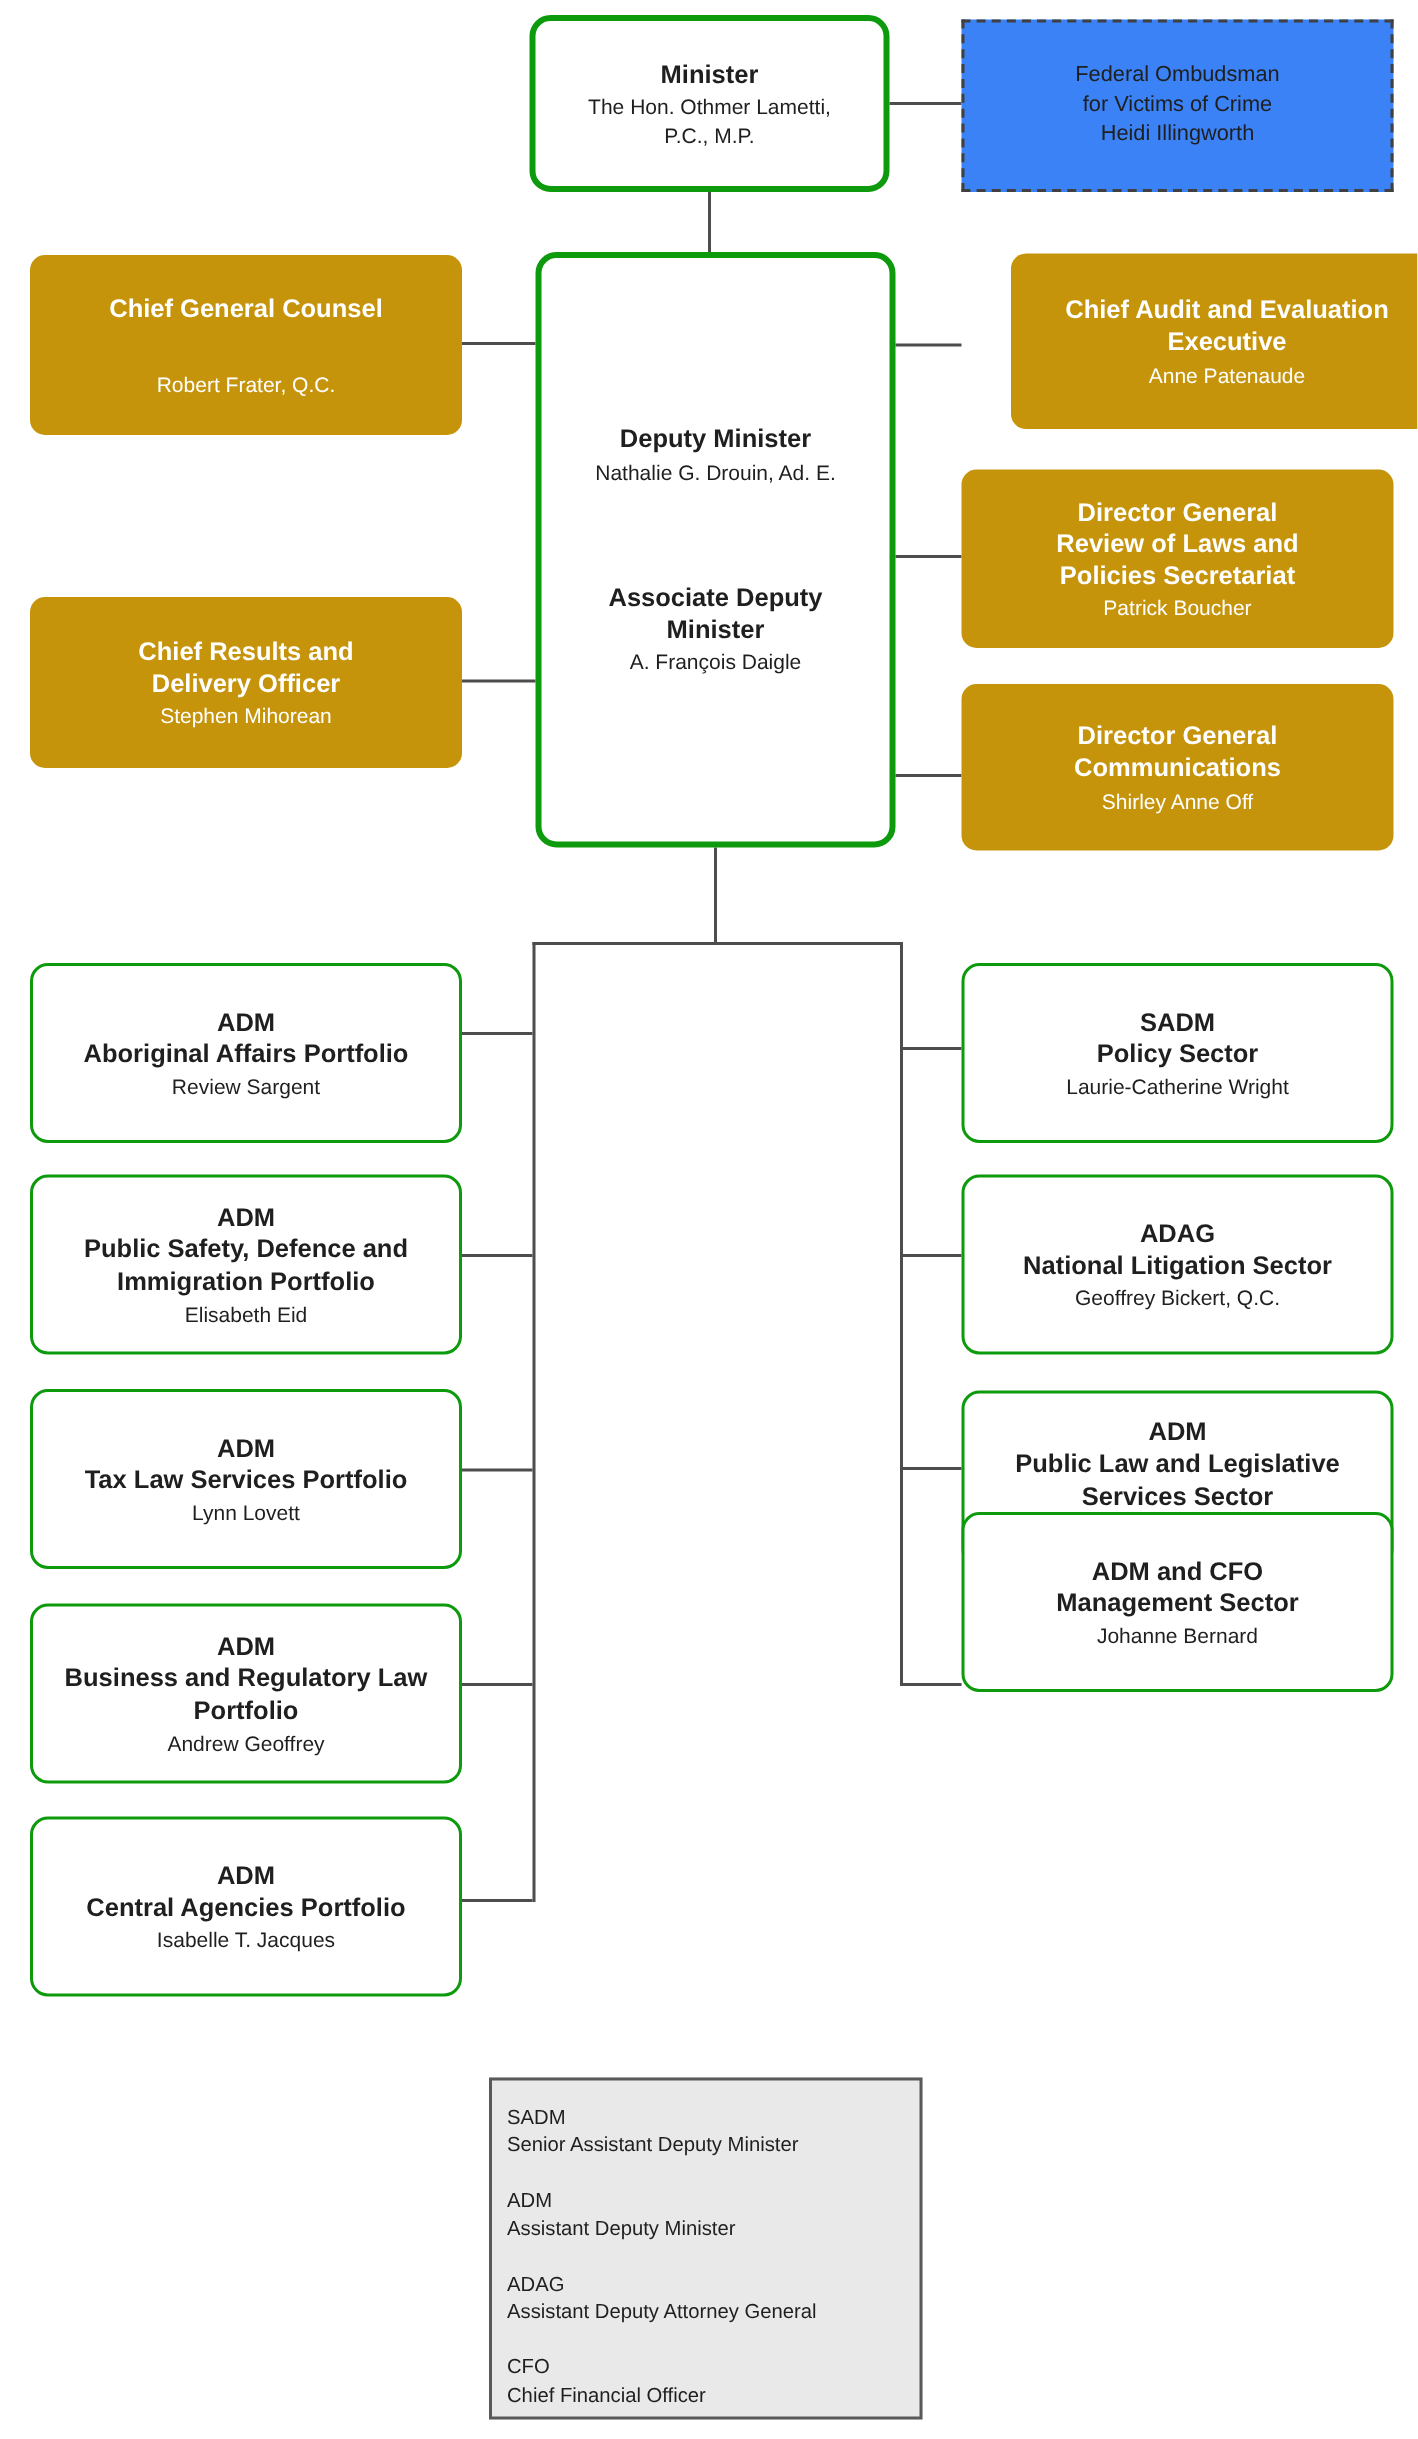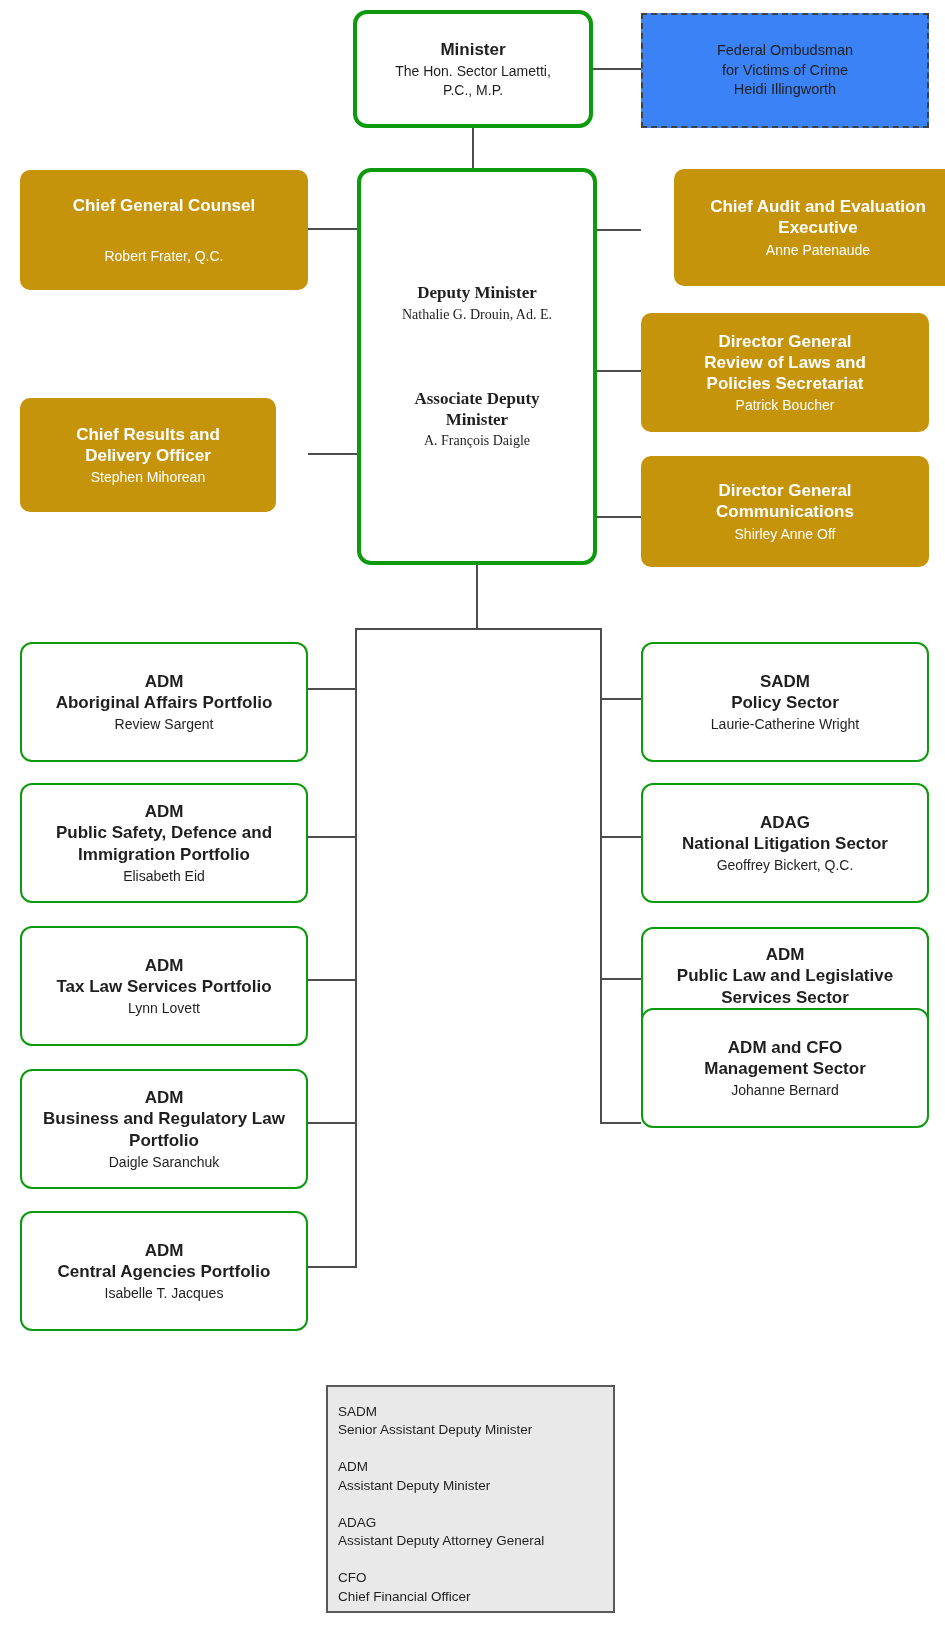--- a/index.html
+++ b/index.html
@@ -18,21 +18,21 @@
   }
   .green-box{background:#fff;border:2px solid var(--green,#0d9a0d);border-radius:12px;}
   .green-box.thick{border-width:4px;border-radius:14px;}
   .gold-box{background:var(--gold,#c6940b);border-radius:10px;color:#fff;border:none;}
   .dashed-box{background:#3b82f6;border:2px dashed #404040;border-radius:0;}
 
   .title{font-weight:bold;font-size:17px;line-height:1.25;white-space:pre-line;}
   .person{font-size:14px;line-height:1.3;white-space:pre-line;margin-top:2px;}
   .plain{font-size:14.5px;line-height:1.35;white-space:pre-line;}
 
-  .entry{display:flex;flex-direction:column;align-items:center;font-family:Liberation Serif, serif;}
+  .entry{display:flex;flex-direction:column;align-items:center;}
   .deputy-stack{gap:64px;}
 
   .line{position:absolute;background:var(--line,#4d4d4d);}
 
   .legend{
     position:absolute;box-sizing:border-box;
     background:#e9e9e9;border:2px solid #595959;
     padding:16px 10px 10px 10px;text-align:left;
   }
   .legend-item{margin-bottom:19px;font-size:13.5px;line-height:1.35;}
@@ -59,21 +59,21 @@
   <div class="line" style="left:308px;top:979px;width:47px;height:2px;"></div>
   <div class="line" style="left:308px;top:1122px;width:47px;height:2px;"></div>
   <div class="line" style="left:308px;top:1266px;width:47px;height:2px;"></div>
   <div class="line" style="left:602px;top:698px;width:39px;height:2px;"></div>
   <div class="line" style="left:602px;top:836px;width:39px;height:2px;"></div>
   <div class="line" style="left:602px;top:978px;width:39px;height:2px;"></div>
   <div class="line" style="left:602px;top:1122px;width:39px;height:2px;"></div>
 
   <div class="node green-box thick" style="left:353px;top:10px;width:240px;height:118px;">
     <span class="title">Minister</span>
-    <span class="person">The Hon. Sector Lametti,
+    <span class="person">The Hon. Othmer Lametti,
 P.C., M.P.</span>
   </div>
 
   <div class="node dashed-box" style="left:641px;top:13px;width:288px;height:115px;">
     <span class="plain">Federal Ombudsman
 for Victims of Crime
 Heidi Illingworth</span>
   </div>
 
   <div class="node green-box thick deputy-stack" style="left:357px;top:168px;width:240px;height:397px;">
@@ -85,21 +85,21 @@
       <span class="title">Associate Deputy
 Minister</span>
       <span class="person">A. François Daigle</span>
     </div>
   </div>
 
   <div class="node gold-box" style="left:20px;top:170px;width:288px;height:120px;gap:28px;">
     <span class="title">Chief General Counsel</span>
     <span class="person">Robert Frater, Q.C.</span>
   </div>
-  <div class="node gold-box" style="left:20px;top:398px;width:256px;height:114px;">
+  <div class="node gold-box" style="left:20px;top:398px;width:288px;height:114px;">
     <span class="title">Chief Results and
 Delivery Officer</span>
     <span class="person">Stephen Mihorean</span>
   </div>
 
   <div class="node gold-box" style="left:674px;top:169px;width:288px;height:117px;">
     <span class="title">Chief Audit and Evaluation
 Executive</span>
     <span class="person">Anne Patenaude</span>
   </div>
@@ -128,21 +128,21 @@
   </div>
   <div class="node green-box" style="left:20px;top:926px;width:288px;height:120px;">
     <span class="title">ADM
 Tax Law Services Portfolio</span>
     <span class="person">Lynn Lovett</span>
   </div>
   <div class="node green-box" style="left:20px;top:1069px;width:288px;height:120px;">
     <span class="title">ADM
 Business and Regulatory Law
 Portfolio</span>
-    <span class="person">Daigle Saranchuk</span>
+    <span class="person">Andrew Geoffrey</span>
   </div>
   <div class="node green-box" style="left:20px;top:1211px;width:288px;height:120px;">
     <span class="title">ADM
 Central Agencies Portfolio</span>
     <span class="person">Isabelle T. Jacques</span>
   </div>
 
   <div class="node green-box" style="left:641px;top:642px;width:288px;height:120px;">
     <span class="title">SADM
 Policy Sector</span>

